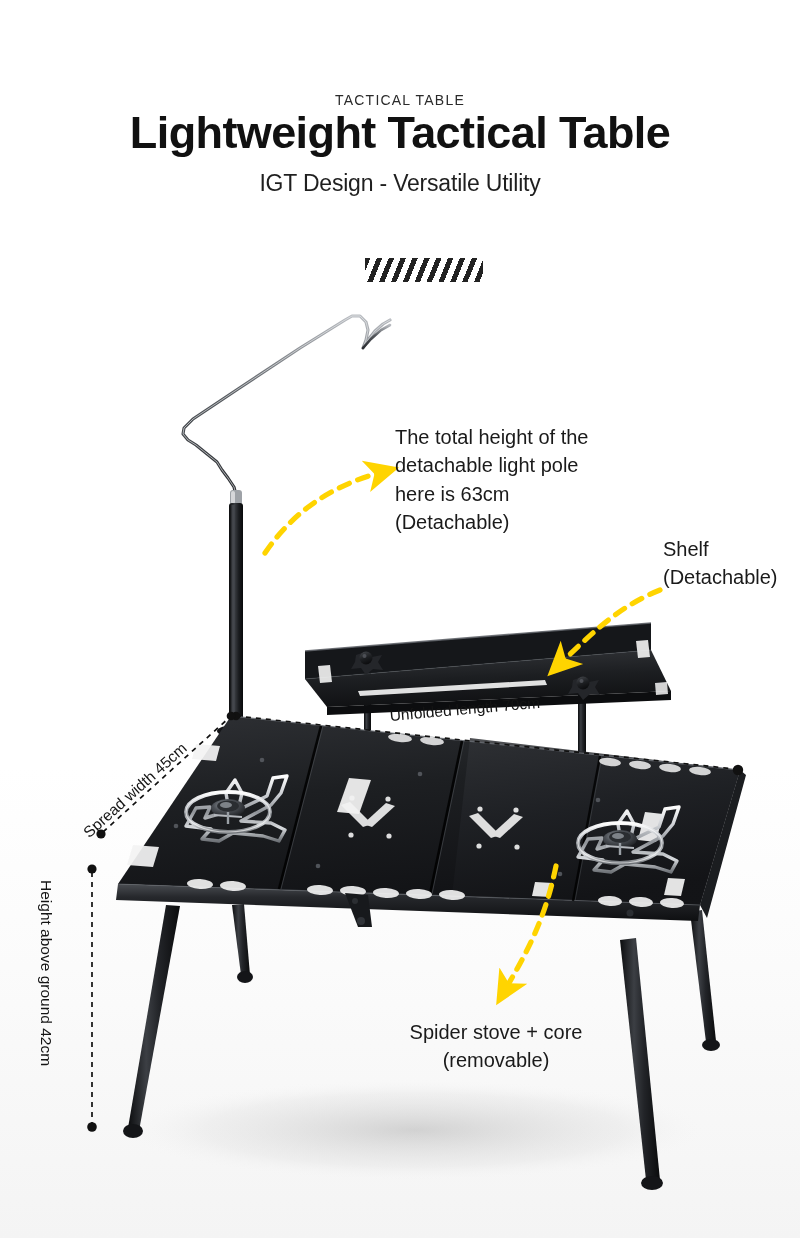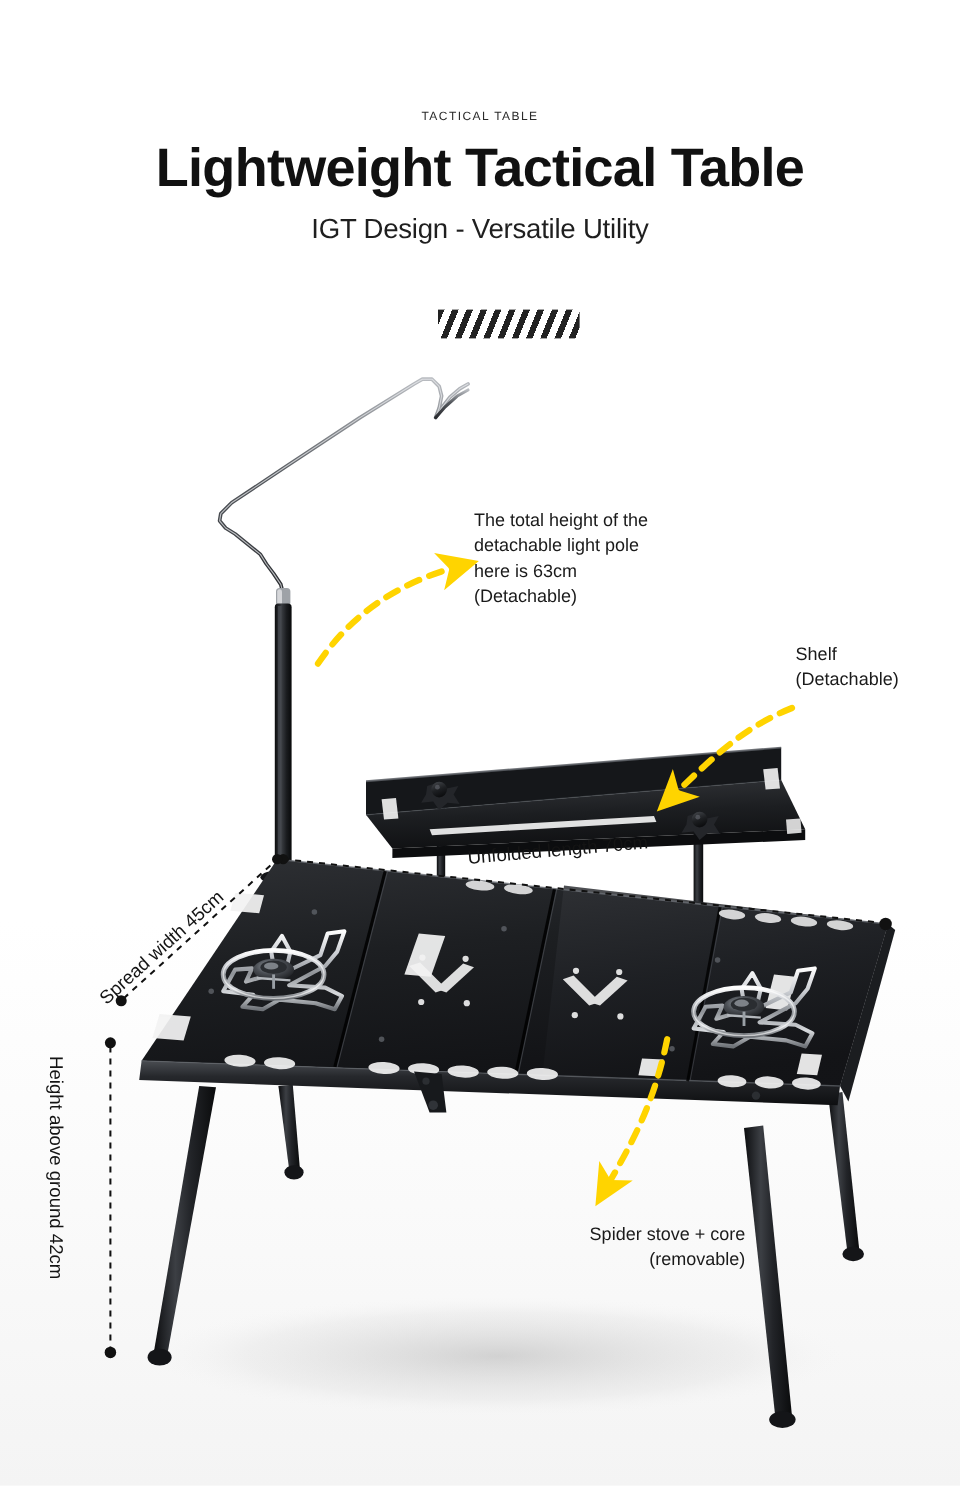--- a/index.html
+++ b/index.html
@@ -19,27 +19,27 @@
 
   
   .header {
     position: absolute;
     top: 0; left: 0;
     width: 800px;
     text-align: center;
   }
   .eyebrow {
     margin-top: 92px;
-    font-size: 10px;
+    font-size: 14px;
     letter-spacing: 1.2px;
     font-weight: 400;
     color: #2a2a2a;
   }
   .title {
-    margin-top: 13px;
+    margin-top: 1px;
     font-size: 45px;
     font-weight: 700;
     letter-spacing: -0.6px;
     color: #111111;
     line-height: 1.05;
   }
   .subtitle {
     margin-top: 14px;
     font-size: 23px;
     font-weight: 400;
@@ -57,29 +57,29 @@
     background: repeating-linear-gradient(
       112deg,
       #222222 0px, #222222 5px,
       #ffffff 5px, #ffffff 11px
     );
   }
 
   
   .ann {
     position: absolute;
-    font-size: 15px;
+    font-size: 20px;
     line-height: 1.42;
     color: #1a1a1a;
     font-weight: 400;
     white-space: pre-line;
   }
   .ann-pole  { left: 395px; top: 423px; width: 235px; }
   .ann-shelf { left: 663px; top: 535px; width: 140px; }
-  .ann-stove { left: 371px; top: 1018px; width: 250px; text-align: right; }
+  .ann-stove { left: 371px; top: 1018px; width: 250px; text-align: center; }
 
   
   .dim-label {
     position: absolute;
     font-size: 15.5px;
     color: #141414;
     white-space: nowrap;
   }
   .dim-unfolded {
     left: 389px; top: 707px;

